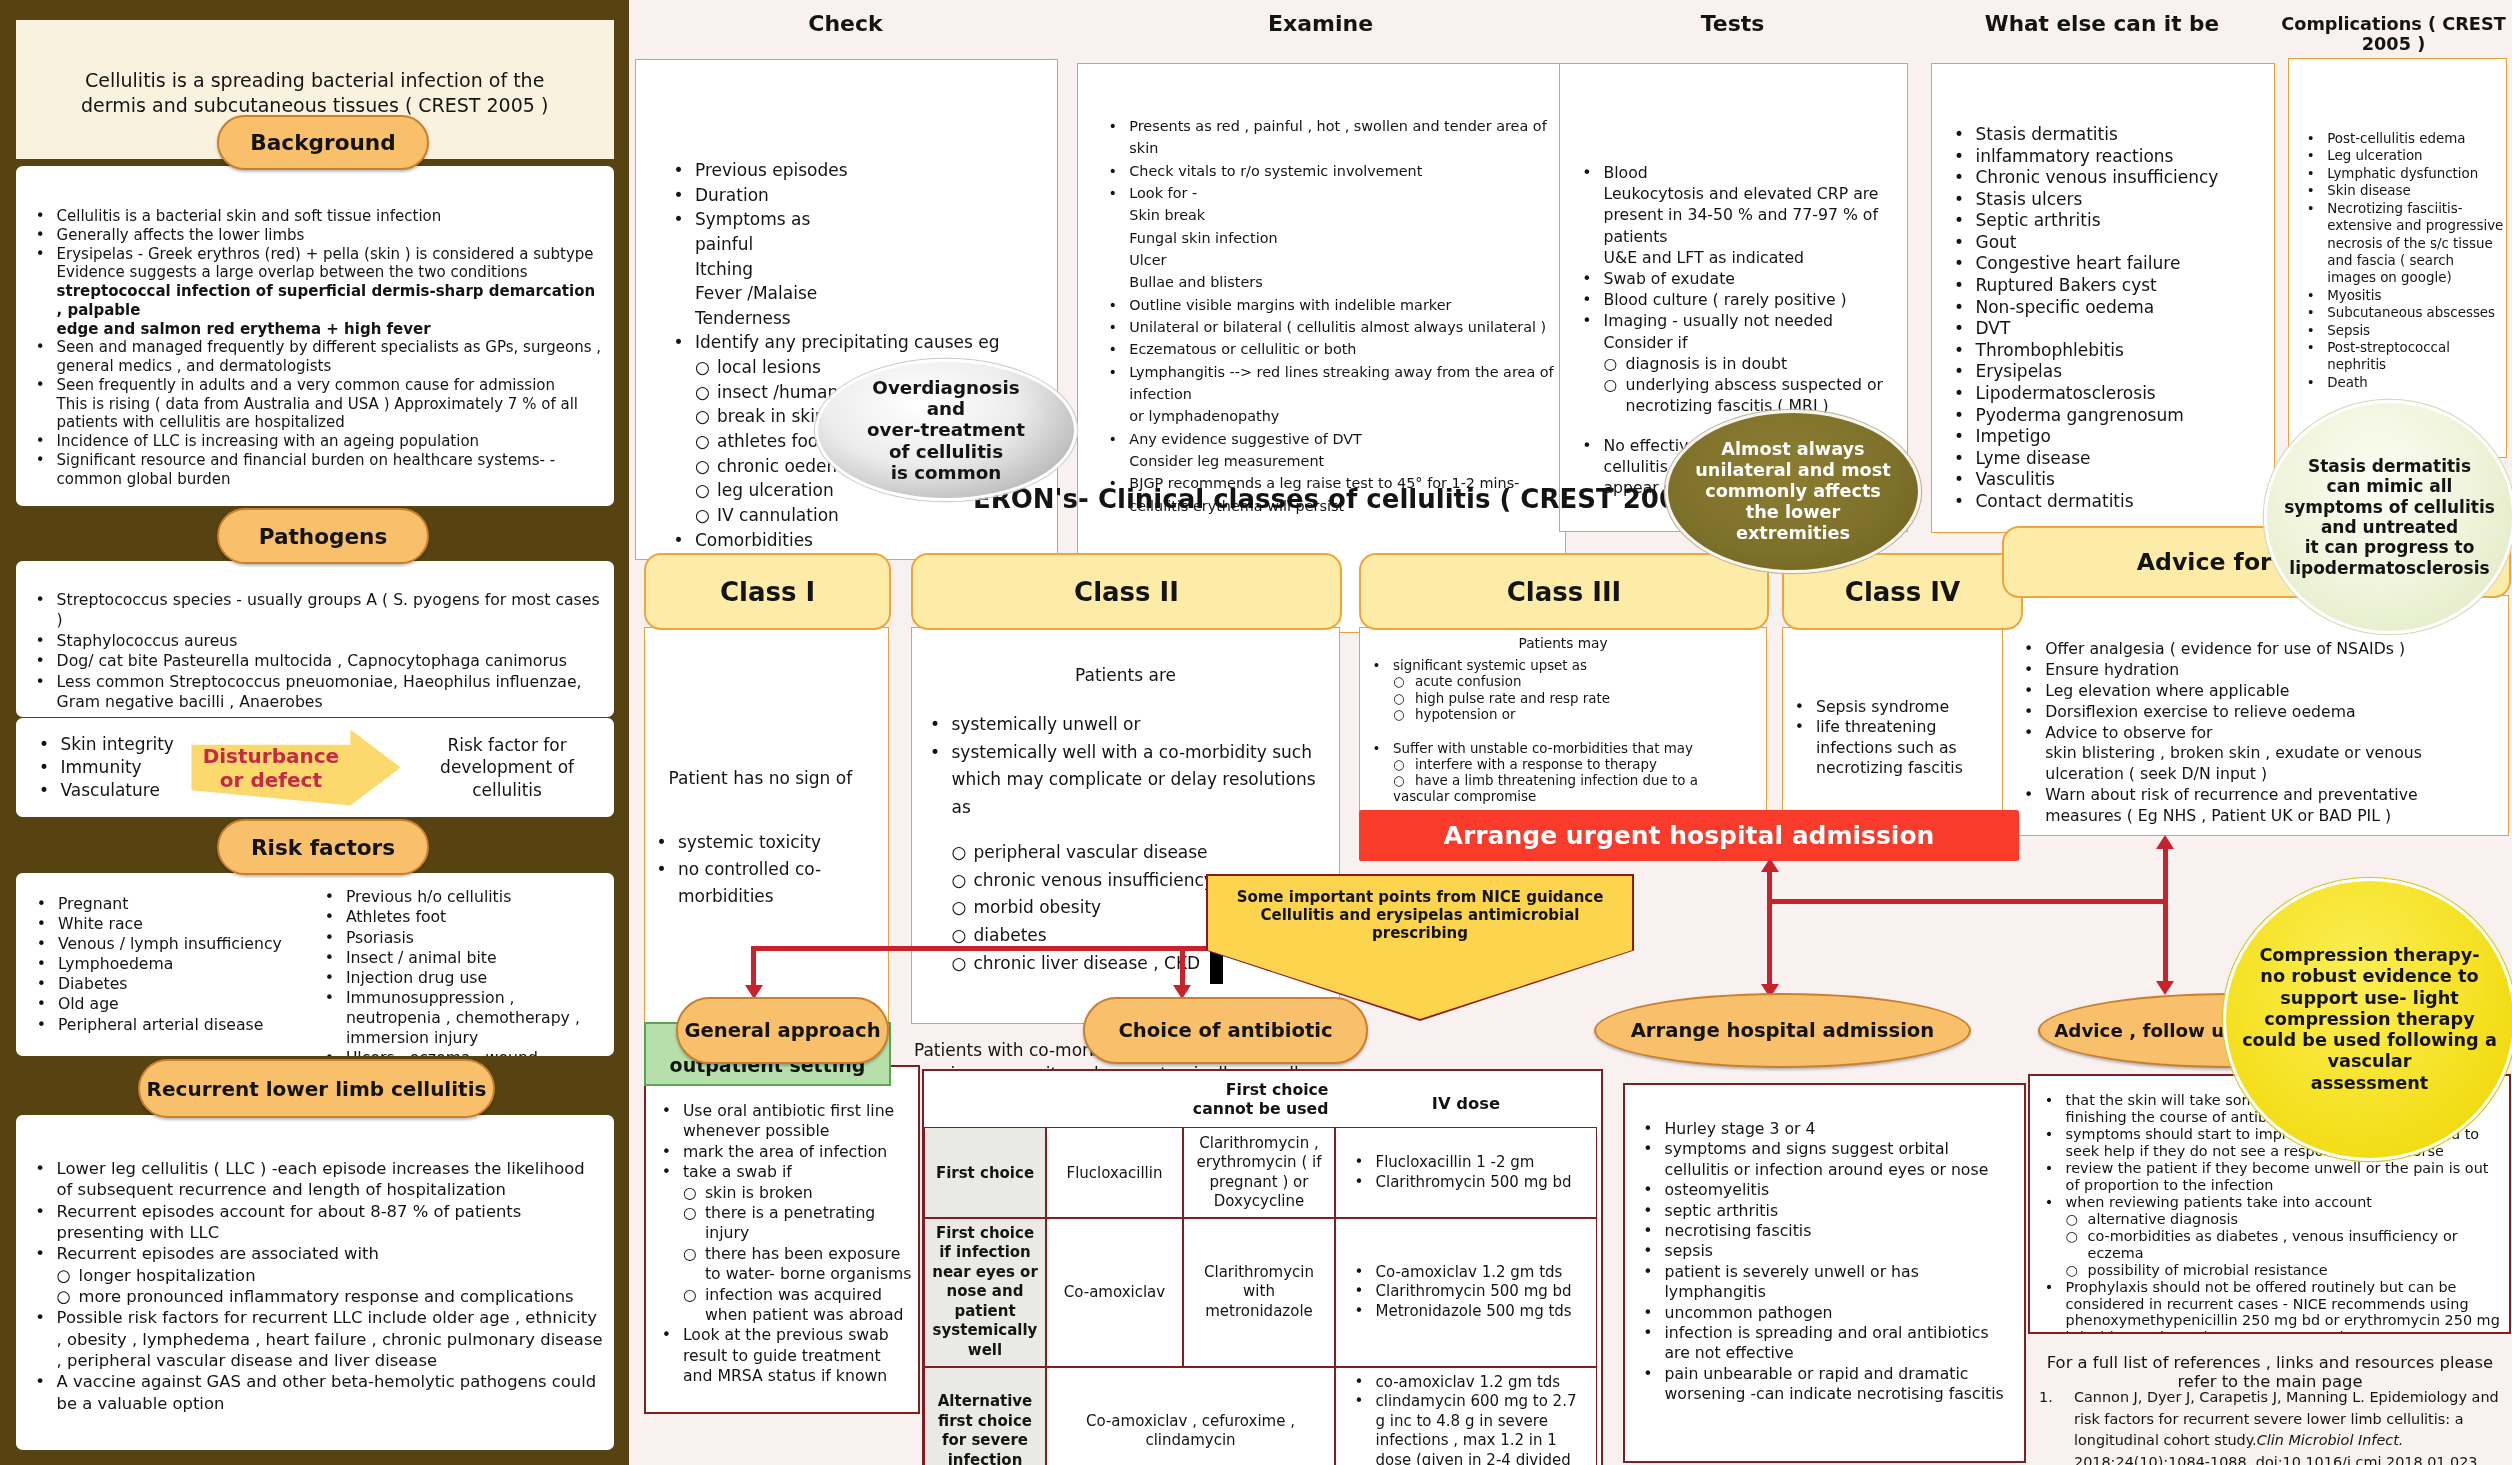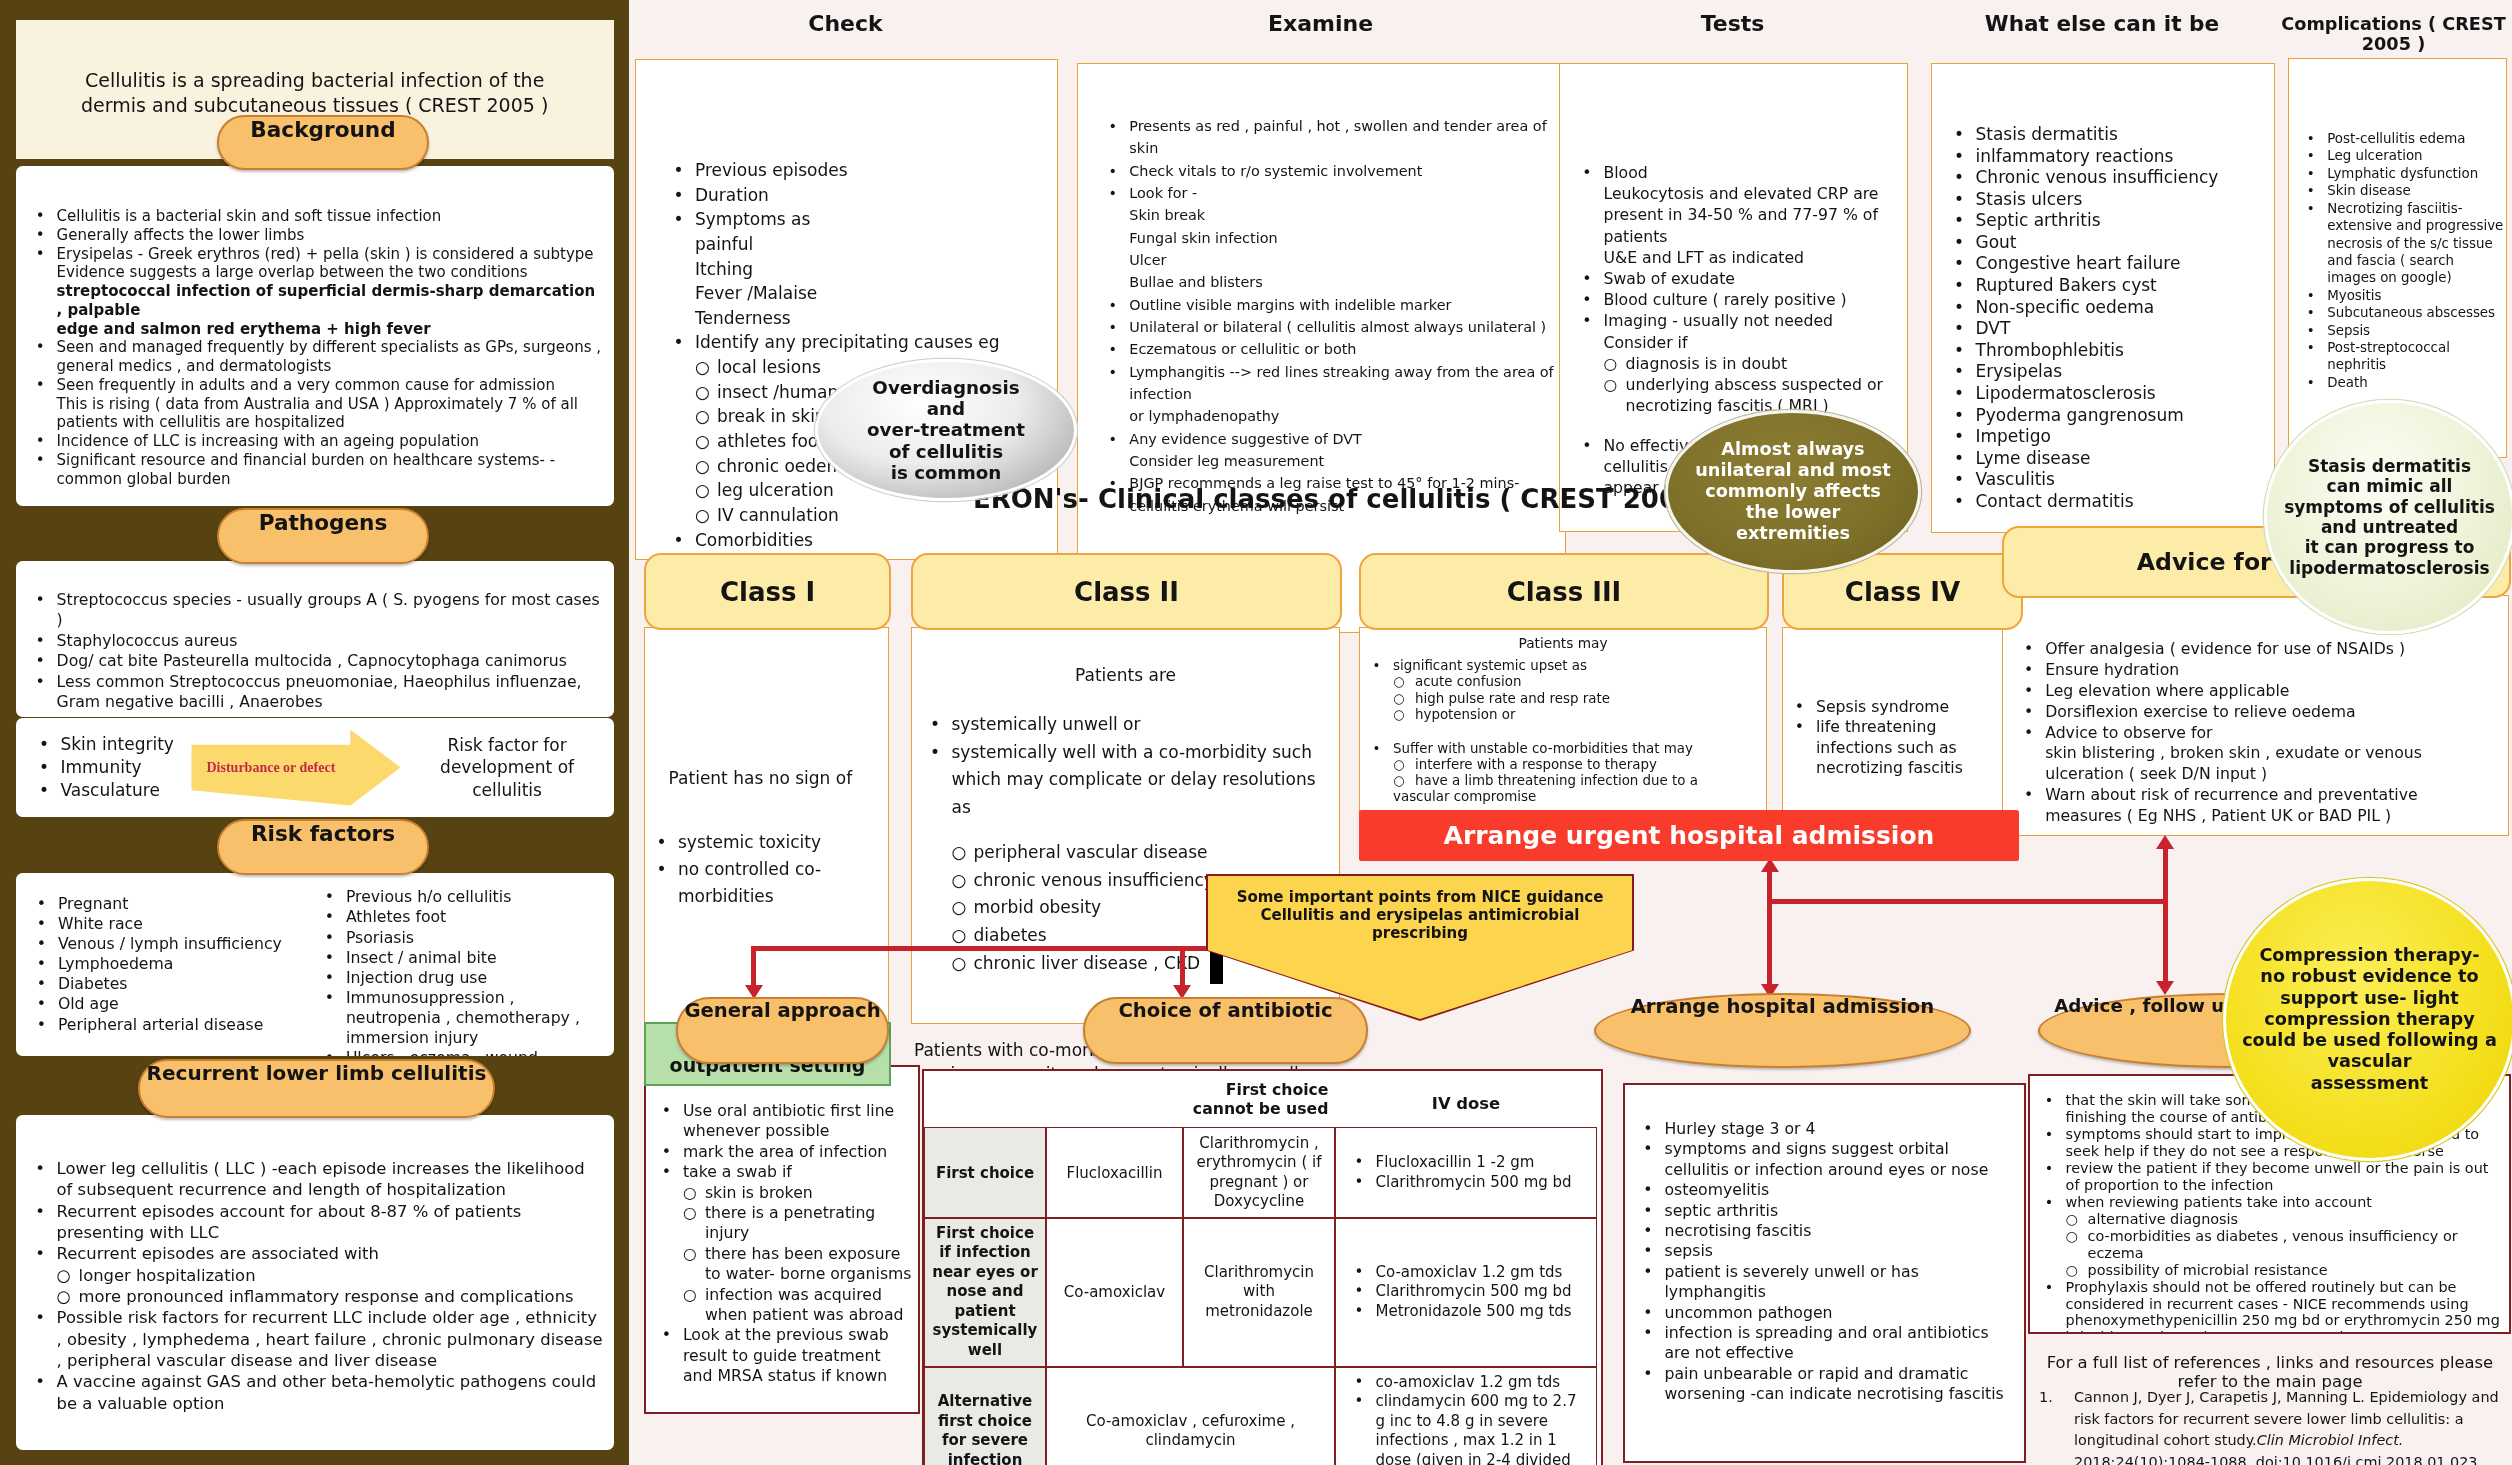--- a/index.html
+++ b/index.html
@@ -5,21 +5,21 @@
   html,body{margin:0;padding:0;background:#e8e2e0;}
   #canvas{position:relative;width:2512px;height:1465px;background:var(--page_bg,#f8f1f0);
     font-family:"DejaVu Sans",sans-serif;color:#141414;overflow:hidden;}
   .abs{position:absolute;}
   .lpanel{position:absolute;left:0;top:0;width:629px;height:1465px;background:var(--left_panel,#574312);}
   .cream{position:absolute;background:var(--cream,#f9f2df);}
   .wbox{position:absolute;background:#ffffff;border-radius:6.5px;overflow:hidden;}
   .obox{position:absolute;background:#ffffff;border:1.3px solid var(--topbox_border,#e8a23c);overflow:hidden;}
   .mbox{position:absolute;background:#ffffff;border:2px solid var(--maroon,#7e2022);overflow:hidden;}
   .pill{position:absolute;background:var(--pill_orange,#f9c06c);border:2px solid var(--pill_border,#c9802e);
-    border-radius:46px;display:flex;align-items:flex-start;justify-content:center;font-weight:bold;
+    border-radius:46px;display:flex;align-items:center;justify-content:center;font-weight:bold;
     text-align:center;box-shadow:0 2px 2.6px rgba(0,0,0,.25);z-index:6;}
   .ellip{border-radius:50% !important;}
   .chdr{position:absolute;background:var(--class_yellow,#fdeca8);border:2px solid var(--class_border,#f0a43c);
     border-radius:17px;display:flex;align-items:center;justify-content:center;font-weight:bold;z-index:4;}
   .colhdr{position:absolute;font-weight:bold;text-align:center;}
   .ball{position:absolute;border-radius:50%;display:flex;align-items:center;justify-content:center;
     text-align:center;font-weight:bold;white-space:pre-line;z-index:8;}
   .li{display:flex;align-items:flex-start;}
   .li .mk{flex:none;width:33px;text-align:center;}
   .li.o{padding-left:33px;}
@@ -141,21 +141,21 @@
           <div class="li b">
             <span class="mk">•</span>
             <span class="tx">Immunity</span>
           </div>
           <div class="li b">
             <span class="mk">•</span>
             <span class="tx">Vasculature</span>
           </div>
         </div>
       <div class="blockarrow" style="width:209px;height:76px;">
-        <span style="width:76%;text-align:center;font-weight:bold;font-size:14px;color:#c22a47;font-family:Liberation Serif, serif;">Disturbance or defect</span>
+        <span style="width:76%;text-align:center;font-weight:bold;font-size:20px;color:#c22a47;">Disturbance or defect</span>
       </div>
       <div style="flex:1;text-align:center;font-size:17px;line-height:1.3;padding:0 15.7px;">Risk factor for development of cellulitis</div>
     </div>
 
     <div class="pill" style="left:217px;top:819px;width:208px;height:52px;font-size:21.6px;">
       <span>Risk factors</span>
     </div>
     <div class="wbox" style="left:15.7px;top:873px;width:598px;height:183px;display:flex;">
       <div style="width:288px;padding:21px 0 0 9.2px;font-size:15.7px;line-height:1.28;">
           <div class="li b">

